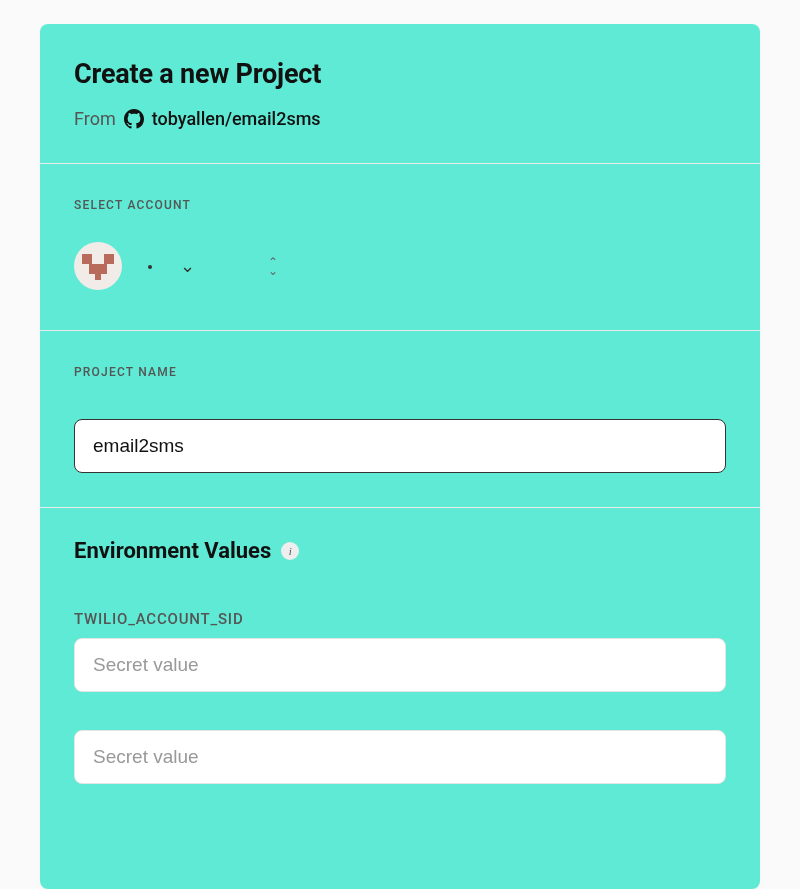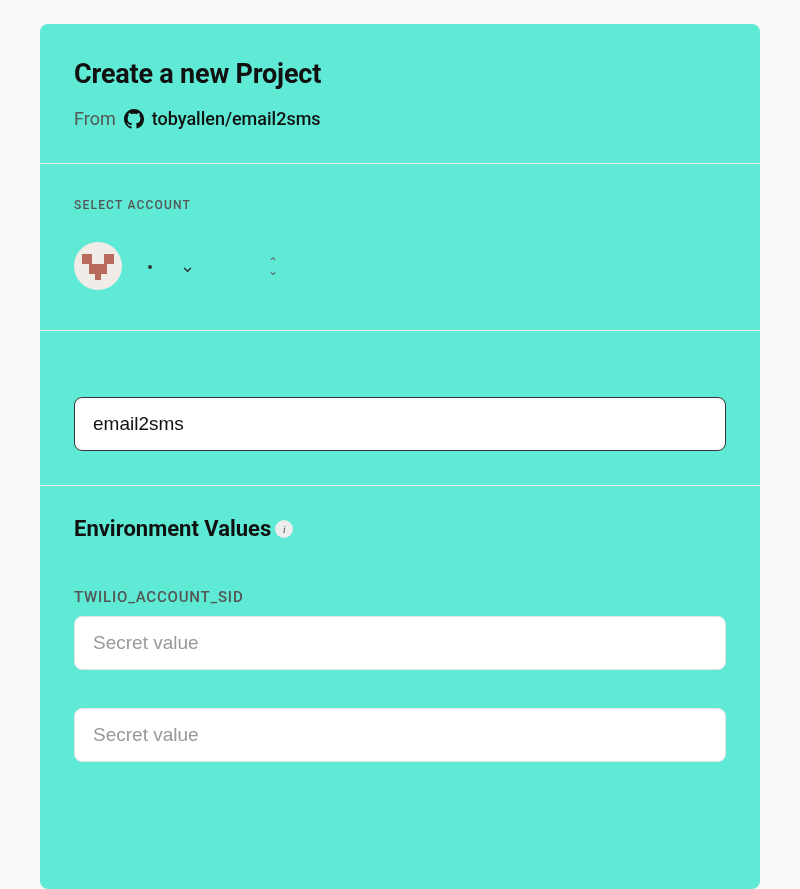--- a/index.html
+++ b/index.html
@@ -125,21 +125,21 @@
     .updown-icon {
       color: #666;
       font-size: 12px;
       line-height: 8px;
       display: flex;
       flex-direction: column;
       align-items: center;
       gap: 1px;
     }
     .text-input {
-      margin-top: 32px;
+      margin-top: 40px;
       width: 100%;
       padding: 15px 18px;
       font-size: 19px;
       border: 1.5px solid #333333;
       border-radius: 8px;
       color: #111111;
       outline: none;
       background: #ffffff;
     }
     .text-input.light {
@@ -147,21 +147,21 @@
     }
     .text-input::placeholder {
       color: #999999;
     }
     h2.section-title {
       font-size: 22px;
       font-weight: 700;
       color: #111111;
       display: flex;
       align-items: center;
-      gap: 4px;
+      gap: 10px;
     }
     .info-icon {
       width: 18px;
       height: 18px;
       border-radius: 50%;
       background: #eeeeee;
       display: inline-flex;
       align-items: center;
       justify-content: center;
       font-size: 11px;
@@ -220,20 +220,21 @@
         <span class="name-blur"></span>
         <span class="updown-icon">
           <span>⌃</span>
             <span>⌄</span>
         </span>
       </div>
     </div>
   </div>
 
   <div class="section">
+    <div class="label-small">PROJECT NAME</div>
     <input type="text" class="text-input" value="email2sms" style="">
   </div>
 
   <div class="section env">
     <h2 class="section-title">
       <span>Environment Values</span>
       <span class="info-icon">i</span>
     </h2>
 
     <div class="env-var-block">

